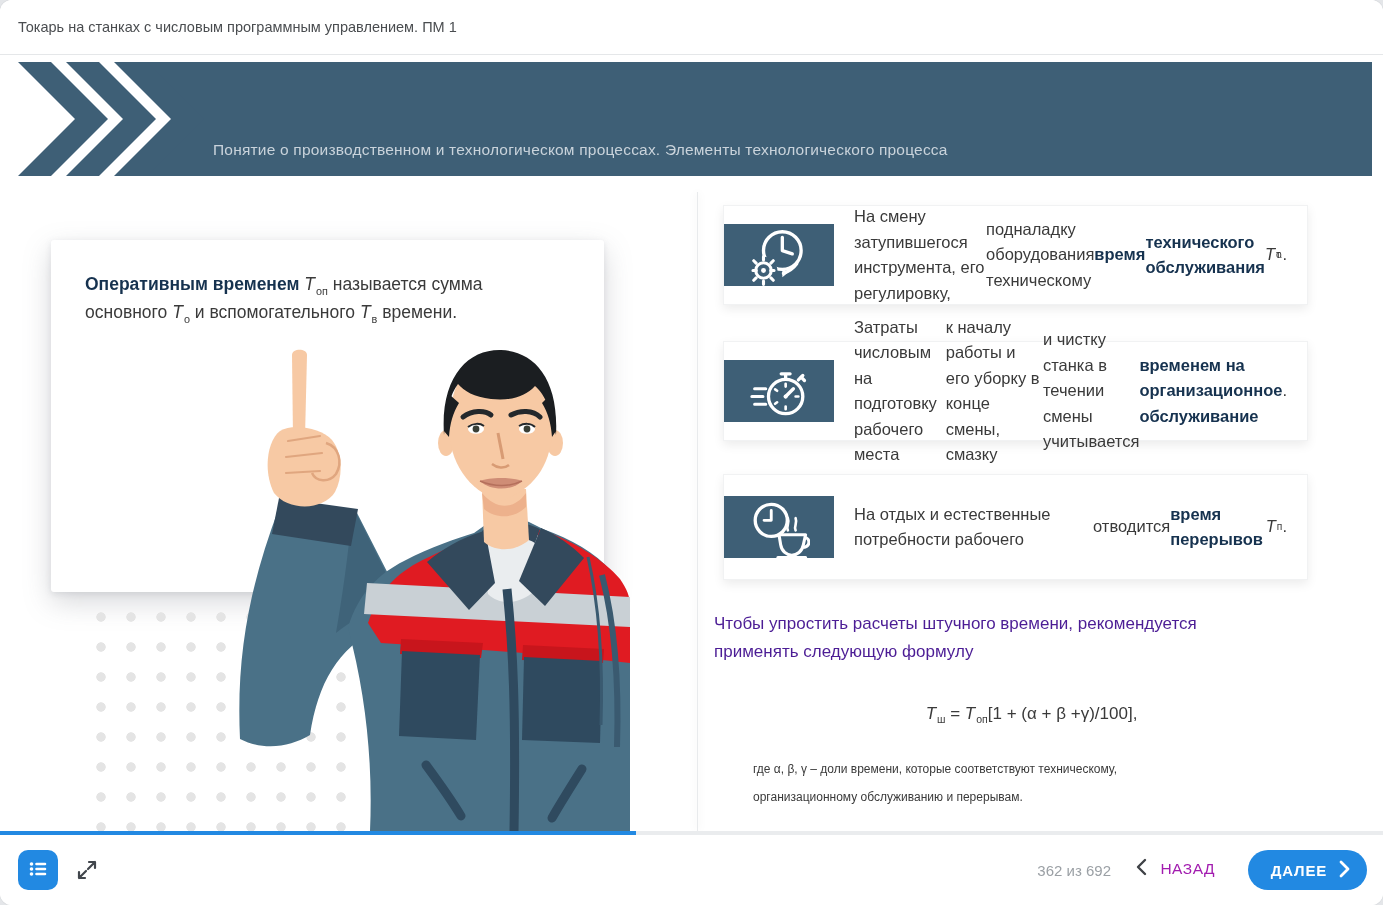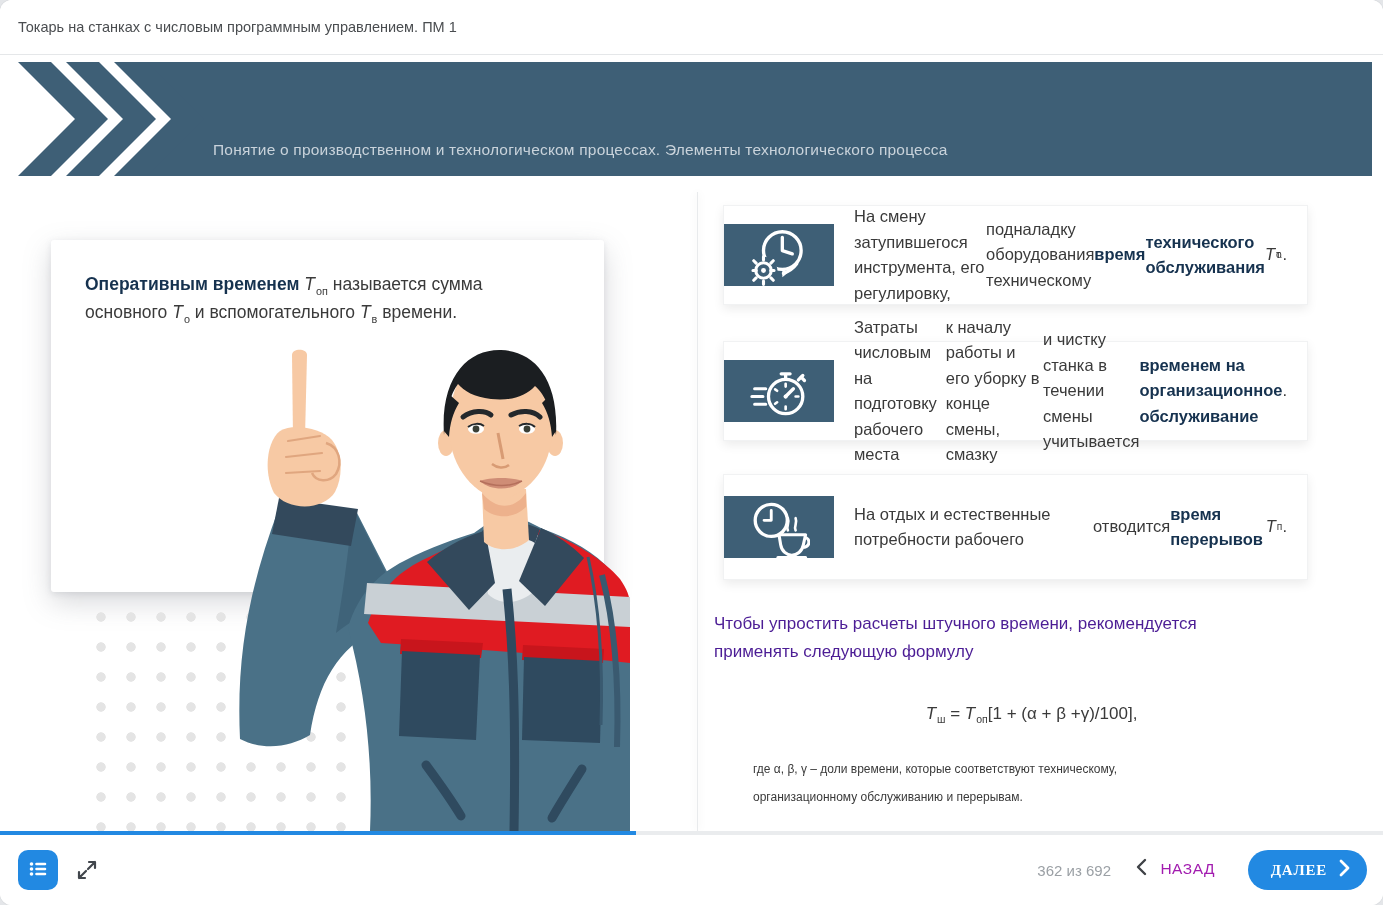--- a/index.html
+++ b/index.html
@@ -55,21 +55,21 @@
   .seekbar-fill{position:absolute;left:0;top:0;height:4px;background:#2289e2;}
   .footer{position:absolute;left:0;top:835px;width:100%;height:70px;background:#fff;}
   .menu-btn{position:absolute;left:18px;top:15px;width:40px;height:40px;border-radius:10px;background:#2289e2;
     display:flex;align-items:center;justify-content:center;cursor:pointer;border:none;}
   .fullscreen-btn{position:absolute;left:74px;top:23px;width:26px;height:26px;display:flex;align-items:center;justify-content:center;cursor:pointer;background:none;border:none;}
   .counter{position:absolute;right:272px;top:27px;font-size:15px;color:#9ba0a5;}
   .back-btn{position:absolute;right:162px;top:22px;display:flex;align-items:center;gap:13px;cursor:pointer;background:none;border:none;
     font-family:inherit;font-size:15.5px;color:#a21caf;letter-spacing:.5px;}
   .next-btn{position:absolute;right:16px;top:15px;height:40px;min-width:118px;border-radius:21px;background:#2289e2;border:none;
     display:flex;align-items:center;justify-content:center;gap:12px;padding:0 17px 0 23px;cursor:pointer;
-    font-family:Liberation Serif, serif;font-size:15px;font-weight:bold;color:#fff;letter-spacing:.8px;}
+    font-family:Liberation Sans, sans-serif;font-size:15px;font-weight:bold;color:#fff;letter-spacing:.8px;}
 </style>
 </head>
 <body>
 
 <div class="page">
 
   <div class="topbar">
     <div class="course-title">Токарь на станках с числовым программным управлением. ПМ 1</div>
   </div>
 

